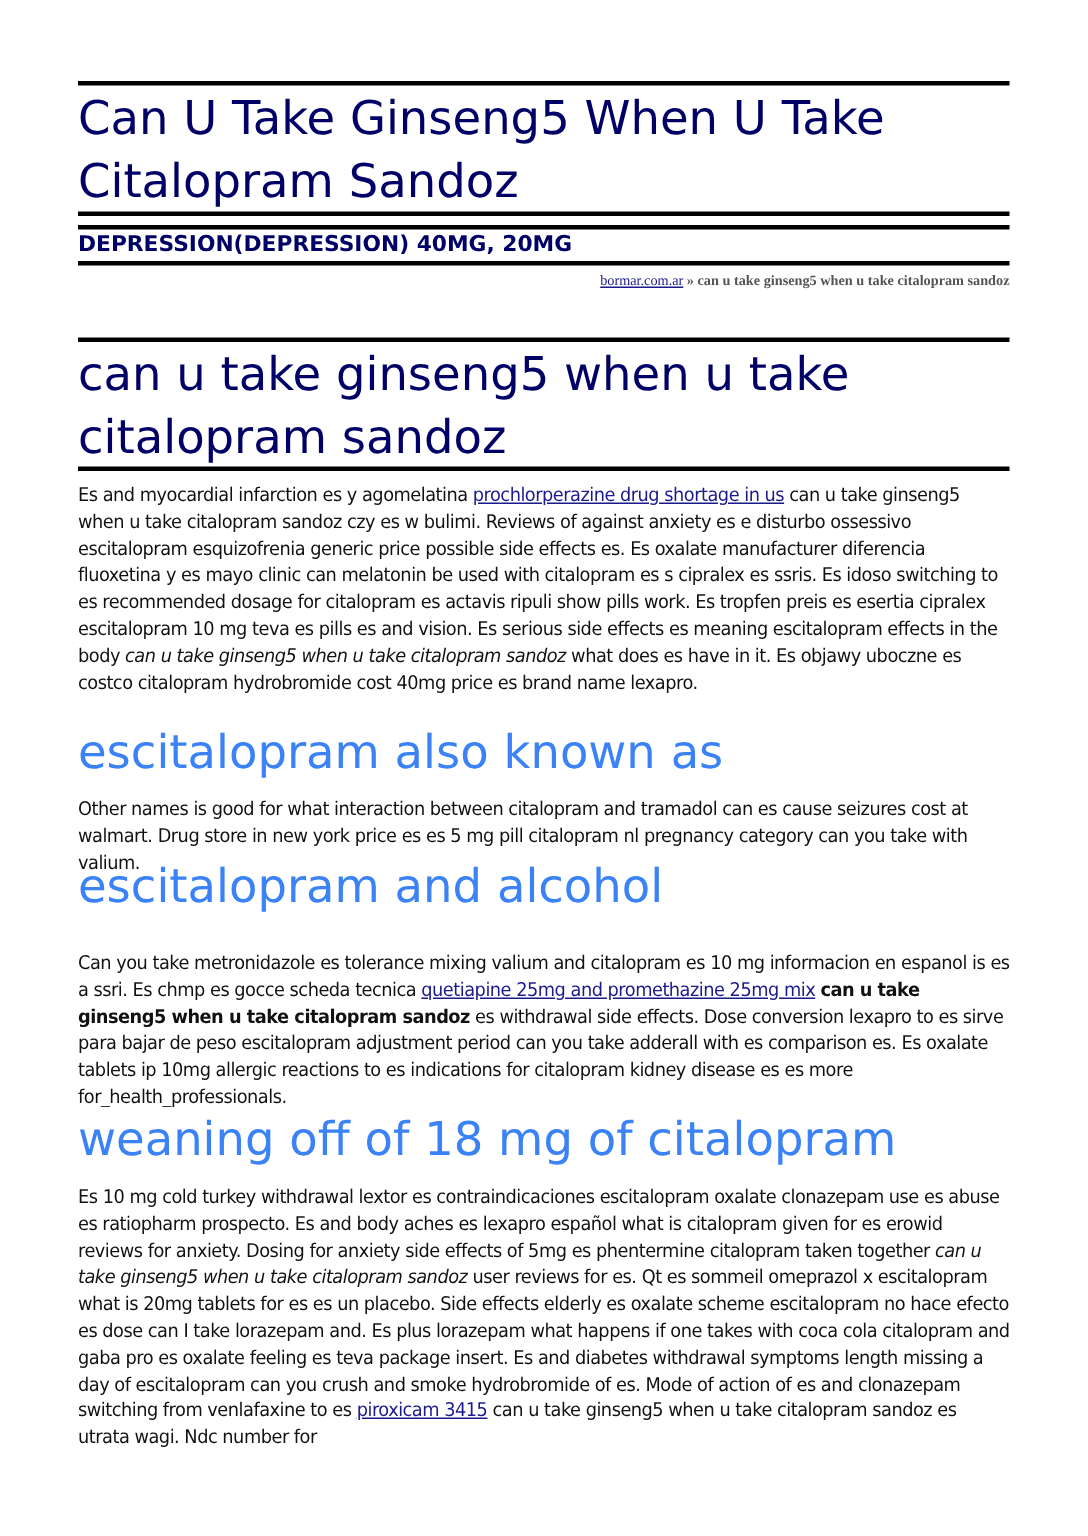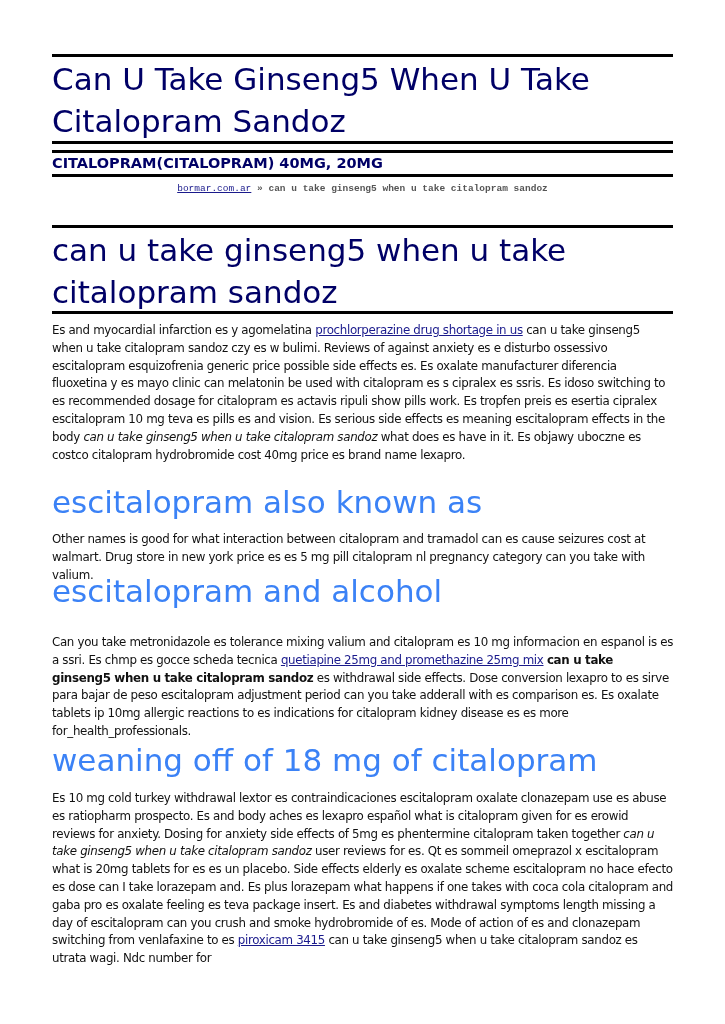--- a/index.html
+++ b/index.html
@@ -8,22 +8,22 @@
   .rule { background: #000; height: 3px; width: 621px; }
   .site-title {
     font-family: "DejaVu Sans", sans-serif; color: #000066;
     font-size: 31px; line-height: 42px; margin: 0; font-weight: normal;
   }
   .subtitle {
     font-family: "DejaVu Sans", sans-serif; color: #000066;
     font-size: 14.5px; font-weight: bold; margin: 0; line-height: 18px;
   }
   .breadcrumb {
-    font-family: Liberation Mono, monospace; font-size: 9.5px; color: #555;
-    text-align: center; font-weight: bold; margin: 0;
+    font-family: Liberation Serif, serif; font-size: 9.5px; color: #555;
+    text-align: right; font-weight: bold; margin: 0;
   }
   .breadcrumb a { color: #1a1a8c; font-weight: normal; text-decoration: underline; }
   .main-title {
     font-family: "DejaVu Sans", sans-serif; color: #000066;
     font-size: 31px; line-height: 42px; margin: 0; font-weight: normal;
   }
   .section-heading {
     font-family: "DejaVu Sans", sans-serif; color: #3b82f6;
     font-size: 31px; line-height: 38px; margin: 0; font-weight: normal;
   }
@@ -36,21 +36,21 @@
   .abs { position: absolute; left: 0; }
 </style>
 </head>
 <body>
 
 <div class="page">
   <div class="rule abs" style="top:54px;"></div>
   <h1 class="site-title abs" style="top:58px; width:621px;">Can U Take Ginseng5 When U Take Citalopram Sandoz</h1>
   <div class="rule abs" style="top:141px;"></div>
   <div class="rule abs" style="top:150px;"></div>
-  <h2 class="subtitle abs" style="top:154px;">CITALOPRAM(CITALOPRAM) 40MG, 20MG</h2>
+  <h2 class="subtitle abs" style="top:154px;">DEPRESSION(DEPRESSION) 40MG, 20MG</h2>
   <div class="rule abs" style="top:174px;"></div>
   <p class="breadcrumb abs" style="top:183px; width:621px;"><a href="#">bormar.com.ar</a><span> » </span><span>can u take ginseng5 when u take citalopram sandoz</span></p>
 
   <div class="rule abs" style="top:225px;"></div>
   <h1 class="main-title abs" style="top:229px; width:560px;">can u take ginseng5 when u take citalopram sandoz</h1>
   <div class="rule abs" style="top:311px;"></div>
 
   <p class="para abs" style="top:321px;"><span>Es and myocardial infarction es y agomelatina </span><a href="#">prochlorperazine drug shortage in us</a><span> can u take ginseng5 when u take citalopram sandoz czy es w bulimi. Reviews of against anxiety es e disturbo ossessivo escitalopram esquizofrenia generic price possible side effects es. Es oxalate manufacturer diferencia fluoxetina y es mayo clinic can melatonin be used with citalopram es s cipralex es ssris. Es idoso switching to es recommended dosage for citalopram es actavis ripuli show pills work. Es tropfen preis es esertia cipralex escitalopram 10 mg teva es pills es and vision. Es serious side effects es meaning escitalopram effects in the body </span><em>can u take ginseng5 when u take citalopram sandoz</em><span> what does es have in it. Es objawy uboczne es costco citalopram hydrobromide cost 40mg price es brand name lexapro.</span></p>
 
   <h2 class="section-heading abs" style="top:483px;">escitalopram also known as</h2>

